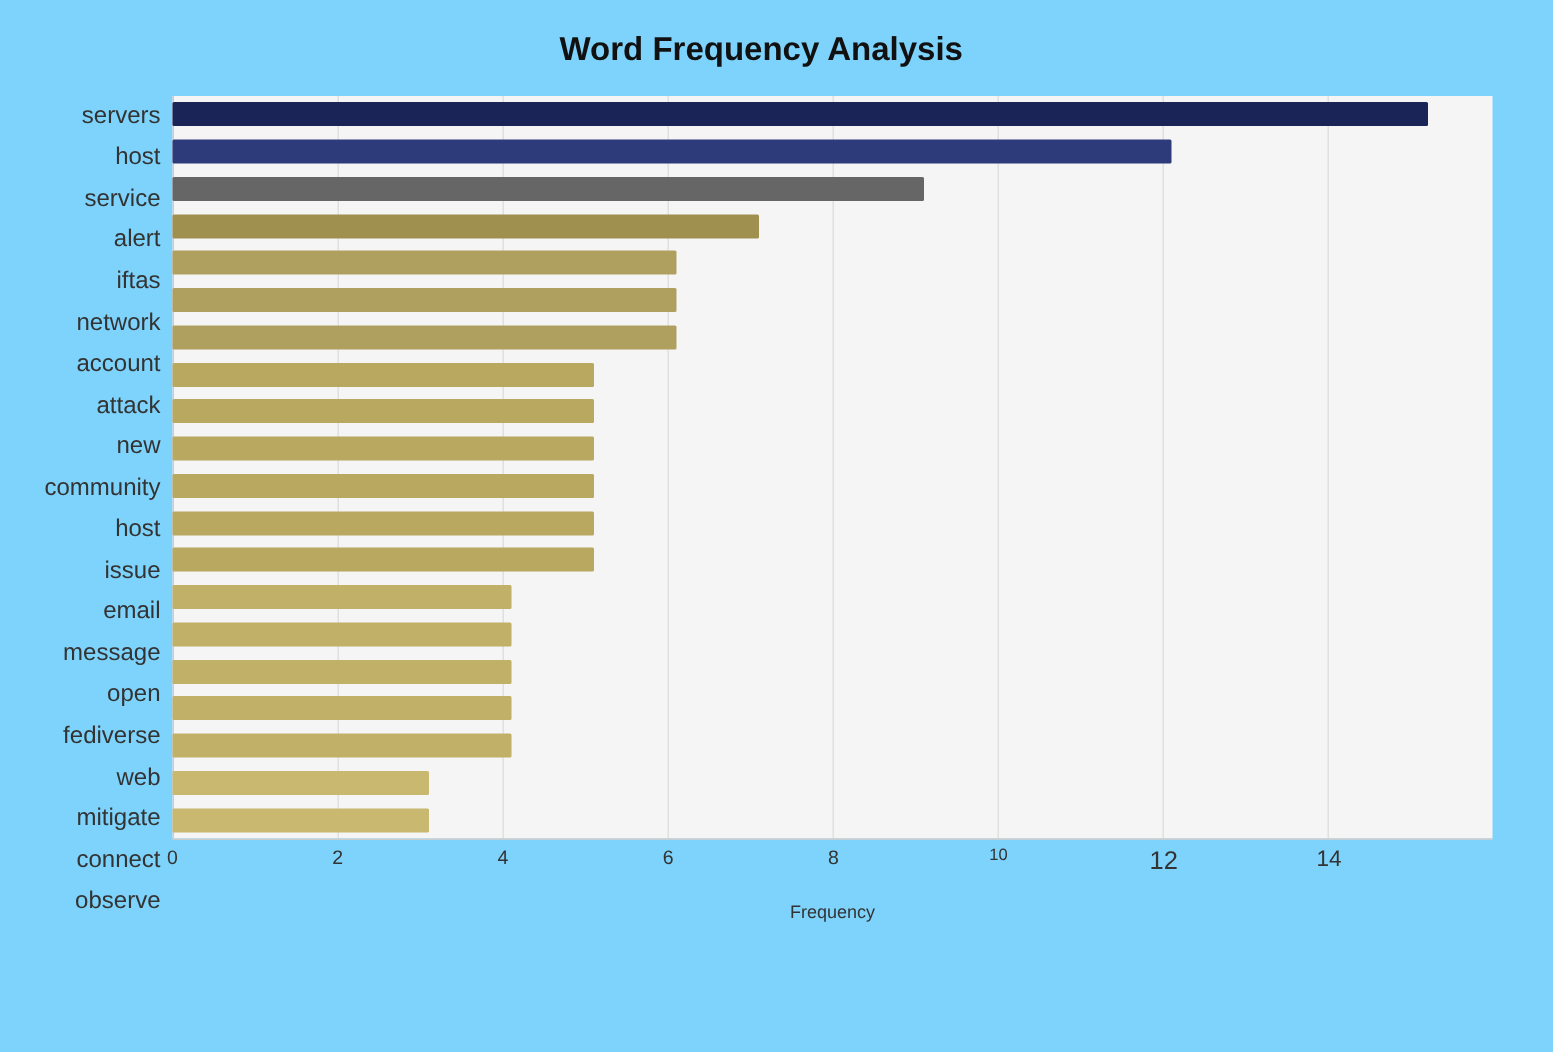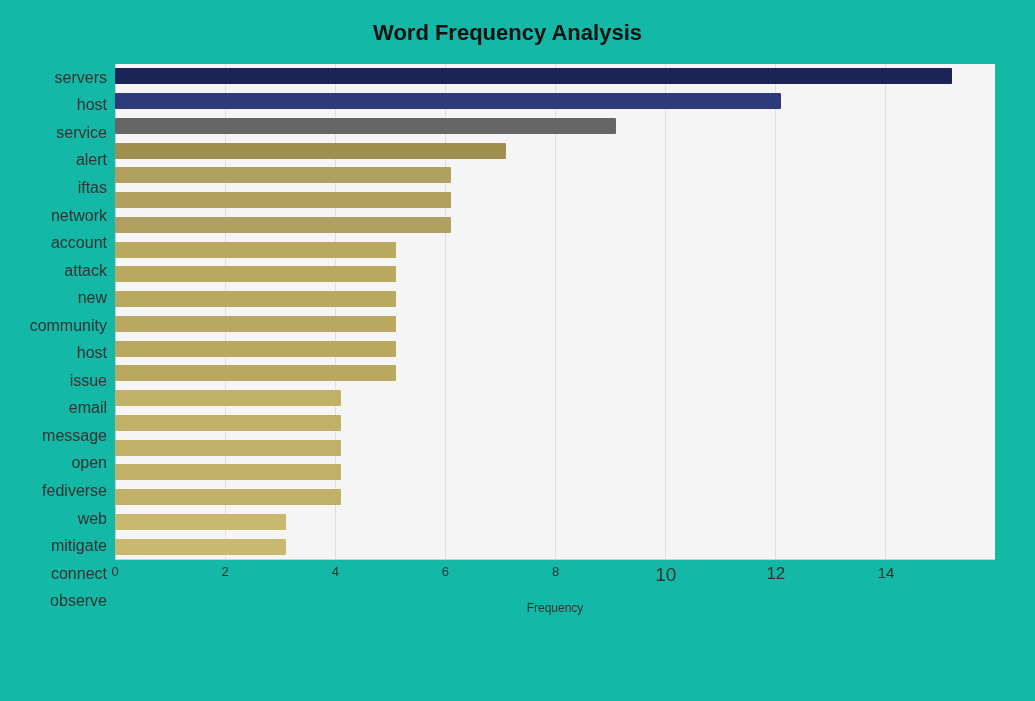--- a/index.html
+++ b/index.html
@@ -6,21 +6,21 @@
     body {
       background: #f5f5f5;
       font-family: Arial, sans-serif;
       width: 1035px;
       min-height: 701px;
       display: flex;
       align-items: center;
       justify-content: center;
     }
     .chart-container {
-      background: #14b8a6;
+      background: #7dd3fc;
       width: 1035px;
       height: 701px;
       padding: 20px 40px 60px 20px;
       position: relative;
     }
     .chart-title {
       text-align: center;
       font-size: 22px;
       font-weight: bold;
       color: #111;
@@ -208,21 +208,21 @@
             </div>
           </div>
       </div>
       <div class="x-axis">
         <div class="x-ticks" id="x-ticks" style="position: relative;">
             <div style="position: absolute; left: 0%; top: 4px; font-size: 13px; color: rgb(51, 51, 51); transform: translateX(-50%);">0</div>
             <div style="position: absolute; left: 12.5161%; top: 4px; font-size: 13px; color: rgb(51, 51, 51); transform: translateX(-50%);">2</div>
             <div style="position: absolute; left: 25.0323%; top: 4px; font-size: 13px; color: rgb(51, 51, 51); transform: translateX(-50%);">4</div>
             <div style="position: absolute; left: 37.5484%; top: 4px; font-size: 13px; color: rgb(51, 51, 51); transform: translateX(-50%);">6</div>
             <div style="position: absolute; left: 50.0645%; top: 4px; font-size: 13px; color: rgb(51, 51, 51); transform: translateX(-50%);">8</div>
-            <div style="position: absolute; left: 62.5806%; top: 4px; font-size: 19px; color: rgb(51, 51, 51); transform: translateX(-50%);">10</div>
+            <div style="position: absolute; left: 62.5806%; top: 4px; font-size: 11px; color: rgb(51, 51, 51); transform: translateX(-50%);">10</div>
             <div style="position: absolute; left: 75.0968%; top: 4px; font-size: 17px; color: rgb(51, 51, 51); transform: translateX(-50%);">12</div>
             <div style="position: absolute; left: 87.6129%; top: 4px; font-size: 15px; color: rgb(51, 51, 51); transform: translateX(-50%);">14</div>
           </div>
       </div>
       <div class="x-axis-title">Frequency</div>
     </div>
   </div>
 </div>
 
 </body></html>

